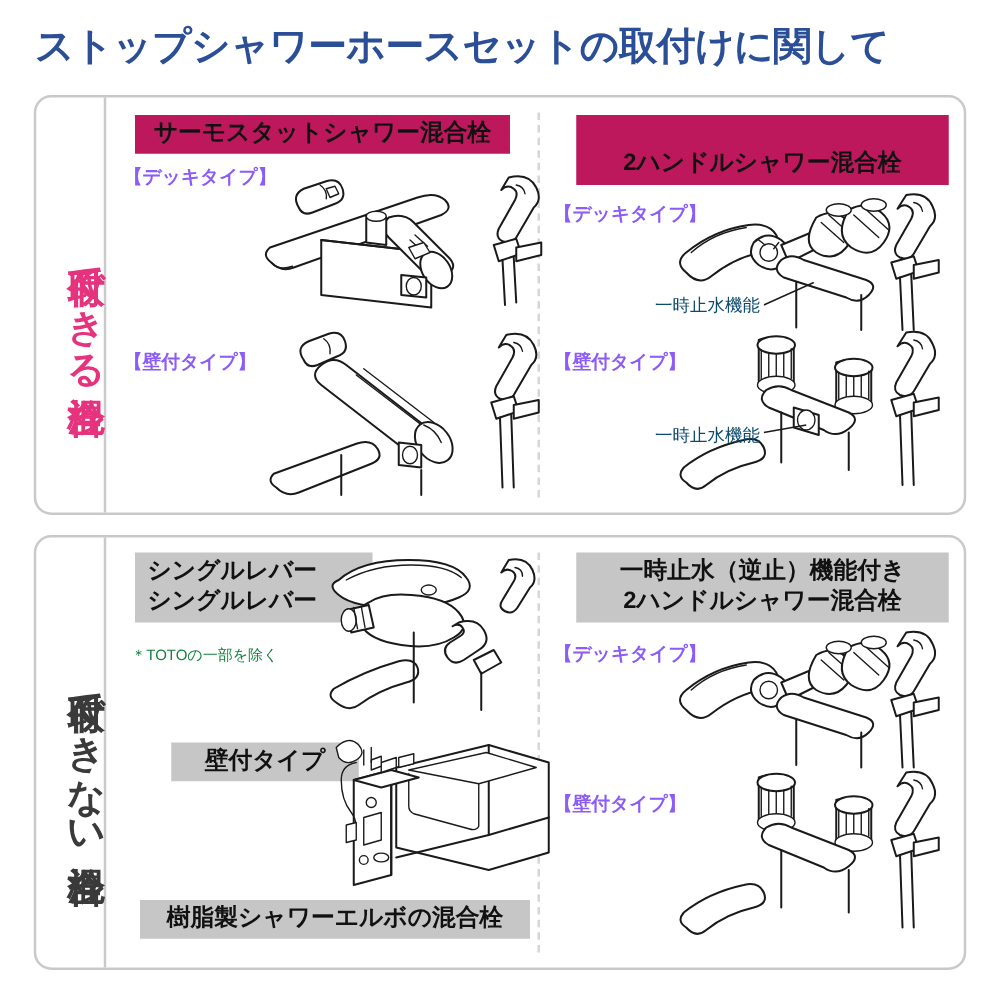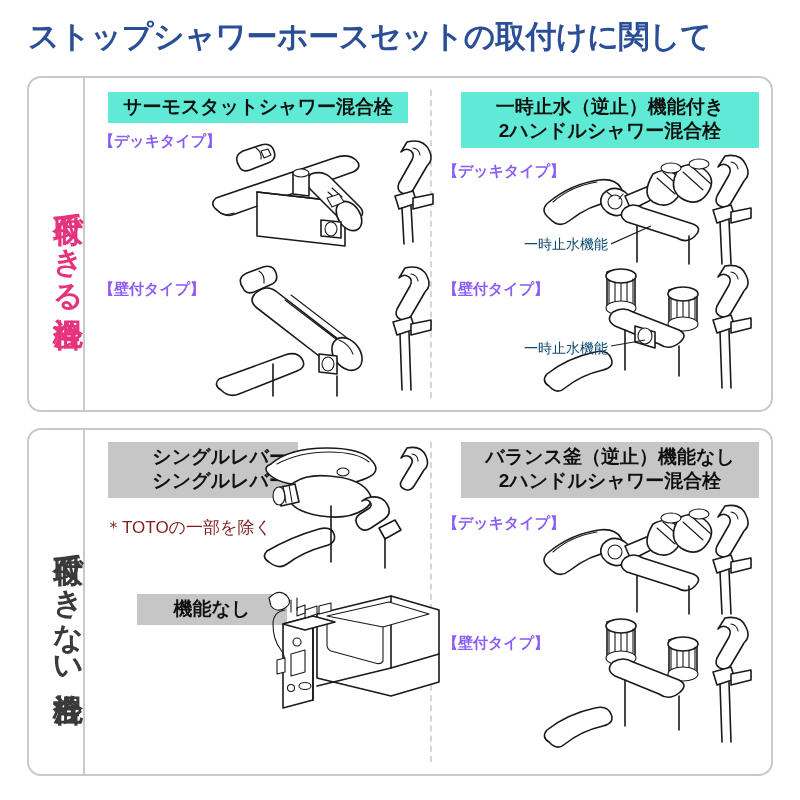--- a/index.html
+++ b/index.html
@@ -93,21 +93,21 @@
     position: absolute;
     box-sizing: border-box;
     font-size: 19px;
     font-weight: bold;
     color: #111111;
     text-align: center;
     line-height: 1.28;
     padding: 3px 10px 4px;
     white-space: nowrap;
   }
-  .chip.blue { background: #5eead4; }
+  .chip.blue { background: #be185d; }
   .chip.gray { background: #c6c6c6; }
 
   
   .sublabel {
     position: absolute;
     font-size: 15px;
     font-weight: bold;
     color: #8b5cf6;
     white-space: nowrap;
   }
@@ -116,22 +116,22 @@
   .callout {
     position: absolute;
     font-size: 14px;
     color: #0c4a6e;
     white-space: nowrap;
   }
 
   
   .note {
     position: absolute;
-    font-size: 17px;
-    color: #7f1d1d;
+    font-size: 12px;
+    color: #15803d;
     white-space: nowrap;
   }
 
   
   .illus {
     position: absolute;
   }
   .illus svg { display: block; overflow: visible; }
 
   .ln   { fill: none; stroke: #1a1a1a; stroke-width: 1.6; stroke-linejoin: round; stroke-linecap: round; }
@@ -216,21 +216,21 @@
 
         <path class="fillw" d="M206,2 q16,-4 22,8 q5,10 -2,16 l-14,24 q-4,6 -11,3 q-6,-3 -3,-10 l13,-23 q3,-6 -1,-9 q-5,-4 -10,1 z"></path>
         <path class="ln-t" d="M212,8 q6,1 7,7"></path>
         <path class="fillw" d="M194,56 l18,-5 l4,12 l-18,6 z"></path>
         <path class="ln" d="M201,68 l2,56 M210,66 l2,58"></path>
         <path class="fillw" d="M212,58 l20,-4 l0,10 l-20,5 z"></path>
       </svg>
     </div>
 
     <div class="chip blue" style="left:432px; top:14px; width:298px;">
-      <span>一時止水（逆止）機能付き</span><br>
+      <br>
       <span>2ハンドルシャワー混合栓</span>
     </div>
 
     <div class="sublabel" style="left:414px; top:84px;">【デッキタイプ】</div>
 
     <div class="illus" style="left:500px; top:78px;">
       <svg width="230" height="110" viewBox="0 0 230 110">
 
         <path class="fillw" d="M20,62 q-10,-8 0,-16 q22,-18 50,-22 q16,-2 22,8 q5,10 -8,13 q-24,4 -44,20 q-10,8 -20,-3 z"></path>
         <path class="ln-t" d="M24,46 q18,-16 44,-20"></path>
@@ -305,21 +305,21 @@
   </div>
 
   <div class="panel" id="panel-ng">
 
     <div class="side-col">
       <div class="side-label" id="side-label-ng" style="color: rgb(58, 58, 58);">取付できない混合栓</div>
     </div>
 
     <div class="col-divider" style="left:401px;"></div>
 
-    <div class="chip gray" style="left:79px; top:12px; width:190px; text-align:right;">
+    <div class="chip gray" style="left:79px; top:12px; width:190px; text-align:left;">
       <span>シングルレバー</span><br>
       <span>シングルレバー</span>
     </div>
 
     <div class="note" style="left:76px; top:86px;">＊TOTOの一部を除く</div>
 
     <div class="illus" style="left:218px; top:14px;">
       <svg width="190" height="128" viewBox="0 0 190 128">
 
         <path class="fillw" d="M24,20 q18,-16 56,-16 q36,0 46,14 q8,10 -6,16 q-18,8 -50,8 q-34,0 -46,-10 q-10,-8 0,-12 z"></path>
@@ -337,21 +337,21 @@
         <path class="fillw" d="M120,54 q14,-4 20,6 q6,10 -4,16 l-12,8 q-8,5 -13,-2 q-5,-7 2,-12 l8,-5 q5,-3 2,-7 q-3,-4 -8,-1 z"></path>
         <path class="fillw" d="M132,84 l16,-8 l6,10 l-16,9 z"></path>
 
         <path class="ln" d="M84,62 l0,56 M138,94 l0,30"></path>
 
         <path class="fillw" d="M160,4 q14,-3 19,8 q4,9 -2,14 l-10,16 q-4,6 -10,3 q-6,-3 -2,-9 l9,-15 q3,-5 -1,-8 q-5,-3 -9,1 z"></path>
         <path class="ln-t" d="M165,10 q6,1 6,7"></path>
       </svg>
     </div>
 
-    <div class="chip gray" style="left:108px; top:164px; width:150px;">機能なし</div>
+    <div class="chip gray" style="left:108px; top:164px; width:150px;">壁付タイプ</div>
 
     <div class="illus" style="left:232px; top:150px;">
       <svg width="180" height="128" viewBox="0 0 180 128">
 
         <path class="fillw" d="M56,34 l74,-18 l48,14 l0,72 l-48,14 l-74,-18 z"></path>
         <path class="ln" d="M130,16 l0,72 l-74,18"></path>
         <path class="ln" d="M130,88 l48,-14"></path>
 
         <path class="fillw-t" d="M66,36 l62,-14 l40,12 l-46,13 z"></path>
         <path class="ln-t" d="M122,47 l0,34 q-2,4 -8,2 l-44,-12 q-4,-2 -4,-6 l0,-26"></path>
@@ -371,23 +371,24 @@
         <path class="fillw-t" d="M58,26 l12,-3 l0,8 l-12,3 z"></path>
         <path class="fillw-t" d="M36,28 l8,-3 l0,8 l-8,3 z"></path>
 
         <path class="ln-t" d="M24,30 q-12,2 -12,14 q0,16 8,26 q6,8 2,16"></path>
         <path class="fillw-t" d="M8,18 q10,-10 18,-2 q6,7 -2,12 q-8,5 -14,-2 z"></path>
         <path class="fillw-t" d="M16,80 l8,-2 l0,14 l-8,2 z"></path>
         <path class="ln-t" d="M30,20 l0,12 M36,18 l0,12"></path>
       </svg>
     </div>
 
+    <div class="chip gray" style="left:83px; top:290px; width:312px;">樹脂製シャワーエルボの混合栓</div>
 
     <div class="chip gray" style="left:432px; top:12px; width:298px;">
-      <span>バランス釜（逆止）機能なし</span><br>
+      <span>一時止水（逆止）機能付き</span><br>
       <span>2ハンドルシャワー混合栓</span>
     </div>
 
     <div class="sublabel" style="left:414px; top:84px;">【デッキタイプ】</div>
 
     <div class="illus" style="left:500px; top:76px;">
       <svg width="230" height="112" viewBox="0 0 230 112">
         <path class="fillw" d="M20,62 q-10,-8 0,-16 q22,-18 50,-22 q16,-2 22,8 q5,10 -8,13 q-24,4 -44,20 q-10,8 -20,-3 z"></path>
         <path class="ln-t" d="M24,46 q18,-16 44,-20"></path>
         <path class="fillw" d="M74,38 q10,-10 22,-2 q10,8 2,18 q-8,10 -20,2 q-10,-8 -4,-18 z"></path>

